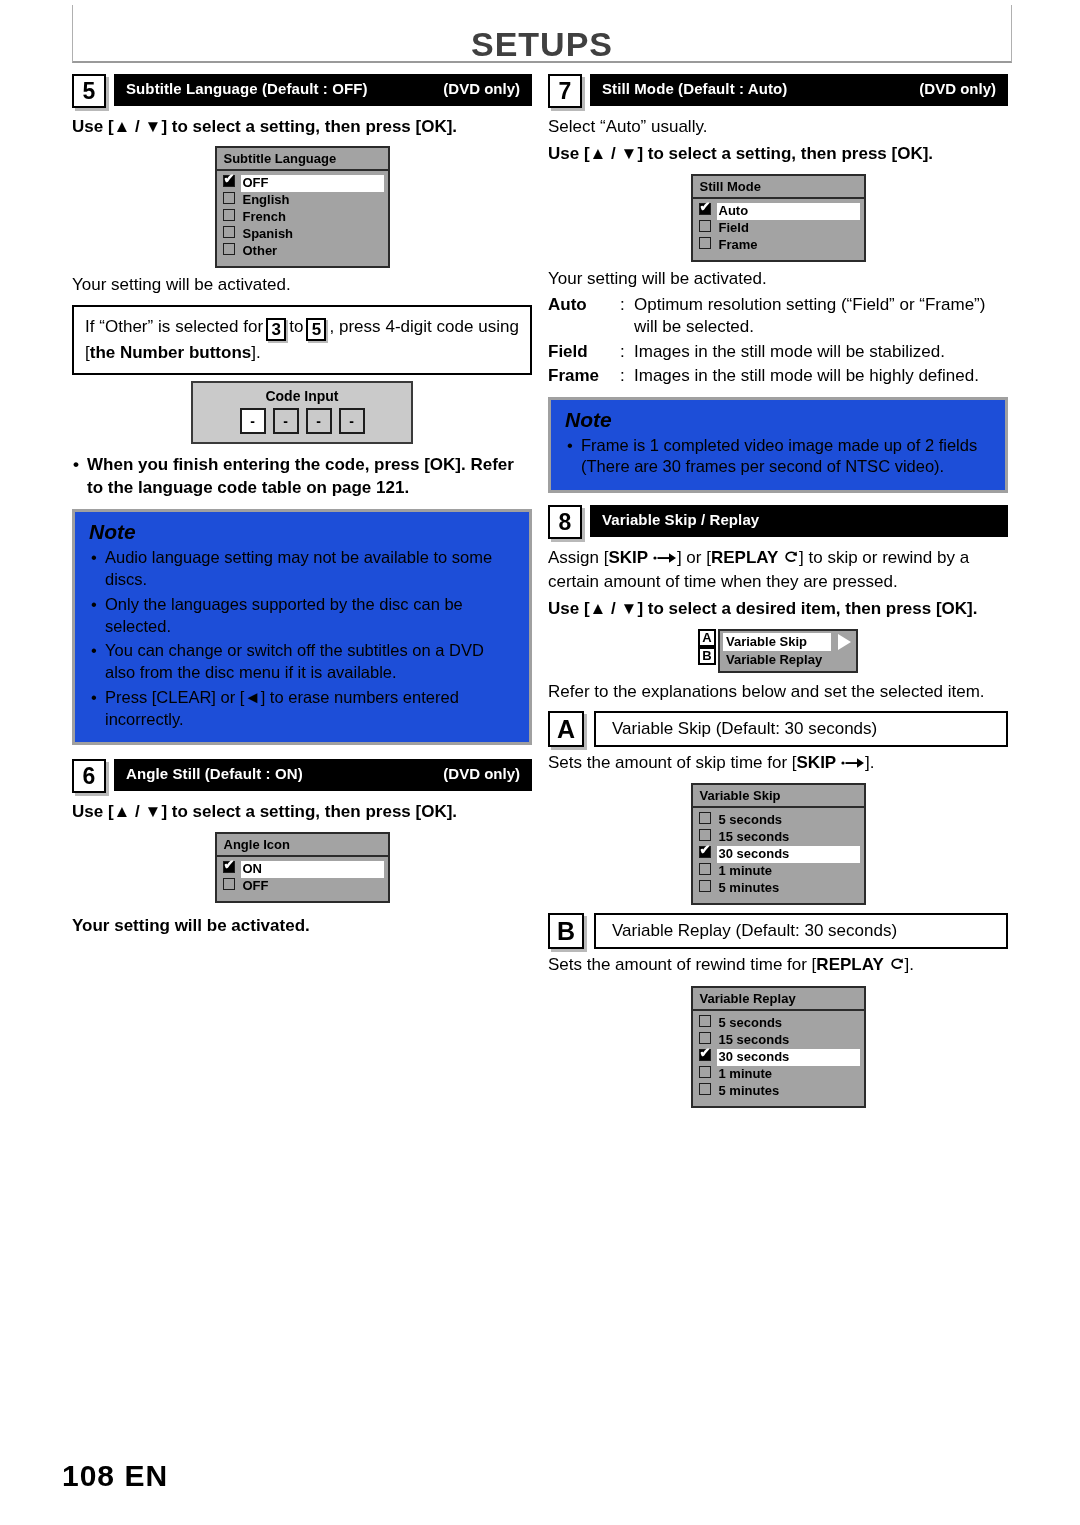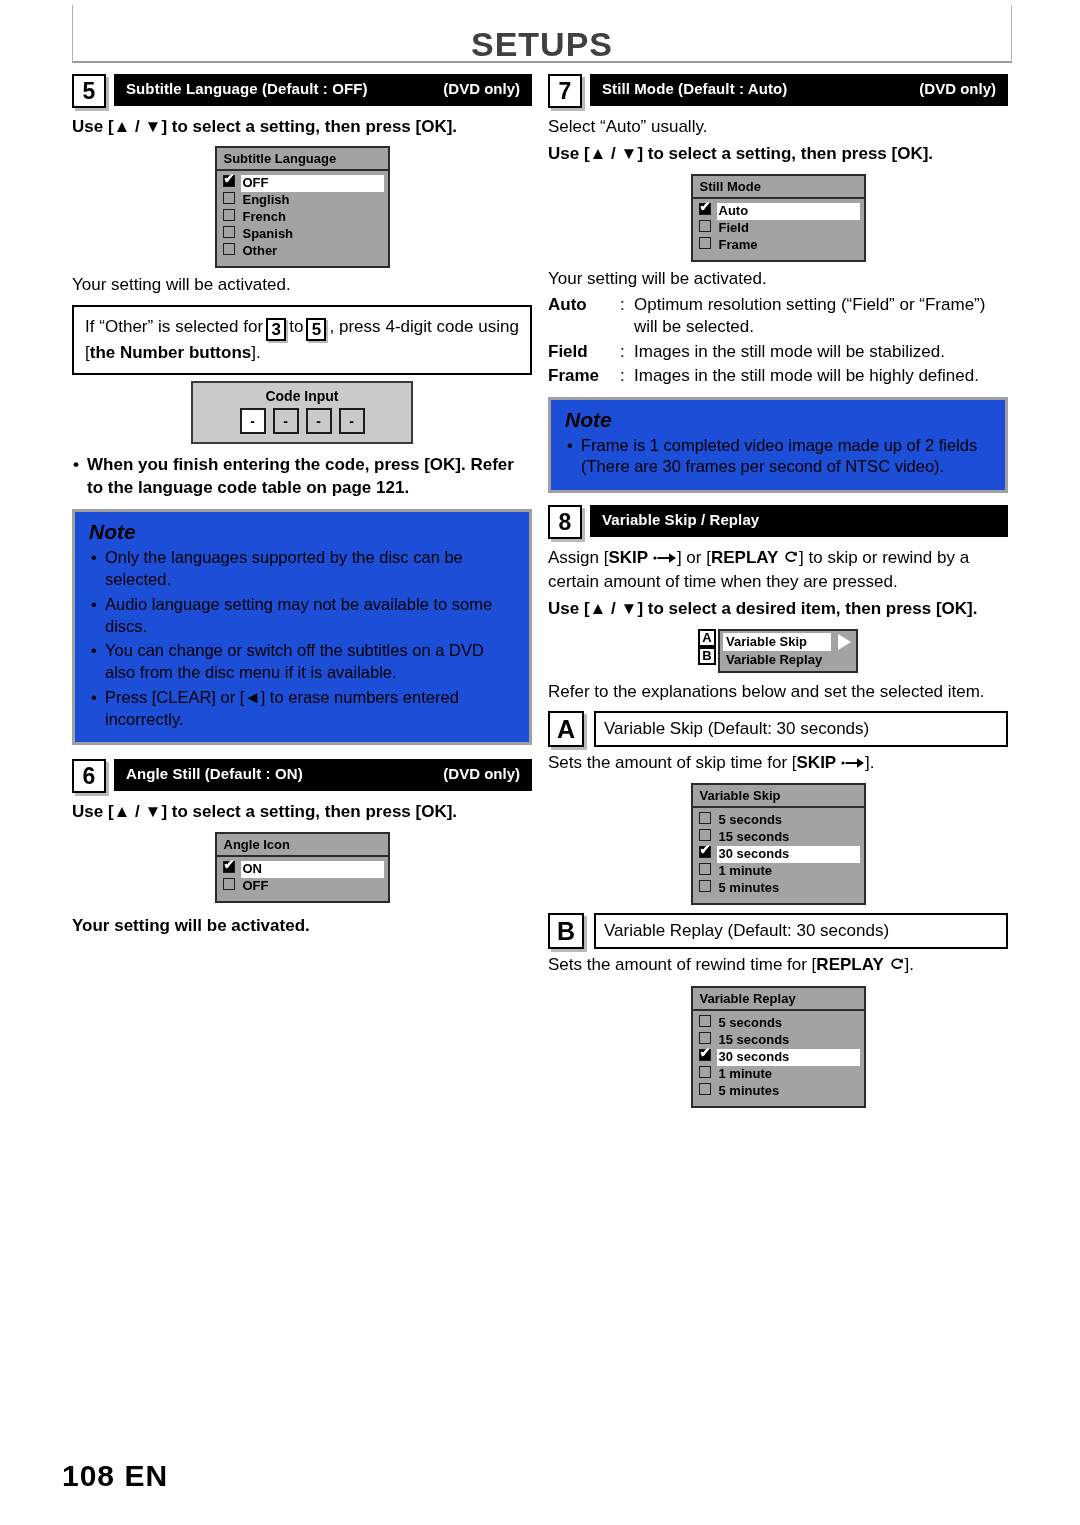--- a/index.html
+++ b/index.html
@@ -184,21 +184,21 @@
   
   .abbar { position: relative; height: 36px; margin: 8px 0 4px; }
   .abbar .letter {
     position: absolute; left: 0; top: 0; width: 36px; height: 36px;
     background: #fff; border: 2px solid #000; box-shadow: 3px 3px 0 #b9b9b9;
     font-size: 25px; font-weight: bold; line-height: 32px; text-align: center;
   }
   .abbar .barbox {
     position: absolute; left: 46px; right: 0; top: 0; height: 36px;
     border: 2px solid #000; display: flex; align-items: center;
-    padding-left: 8px; font-size: 17px;
+    padding-left: 16px; font-size: 17px;
   }
 
   
   .ico { display: inline-block; vertical-align: -1px; }
 
   
   .footer {
     position: absolute; left: 62px; bottom: 32px;
     font-size: 30px; font-weight: bold; letter-spacing: 1px;
   }
@@ -264,22 +264,22 @@
         <div class="digit">-</div>
         <div class="digit">-</div>
       </div>
     </div>
 
     <div class="bullet-bold">When you finish entering the code, press [OK]. Refer to the language code table on page 121.</div>
 
     <div class="note">
       <h4>Note</h4>
       <ul>
+        <li>Audio language setting may not be available to some discs.</li>
         <li>Only the languages supported by the disc can be selected.</li>
-        <li>Audio language setting may not be available to some discs.</li>
         <li>You can change or switch off the subtitles on a DVD also from the disc menu if it is available.</li>
         <li>Press [CLEAR] or [◄] to erase numbers entered incorrectly.</li>
       </ul>
     </div>
 
     <div class="sec" style="margin-top:14px;">
       <div class="sec-num">6</div>
       <div class="sec-bar">
         <span class="t">Angle Still (Default : ON)</span>
         <span class="r">(DVD only)</span>

